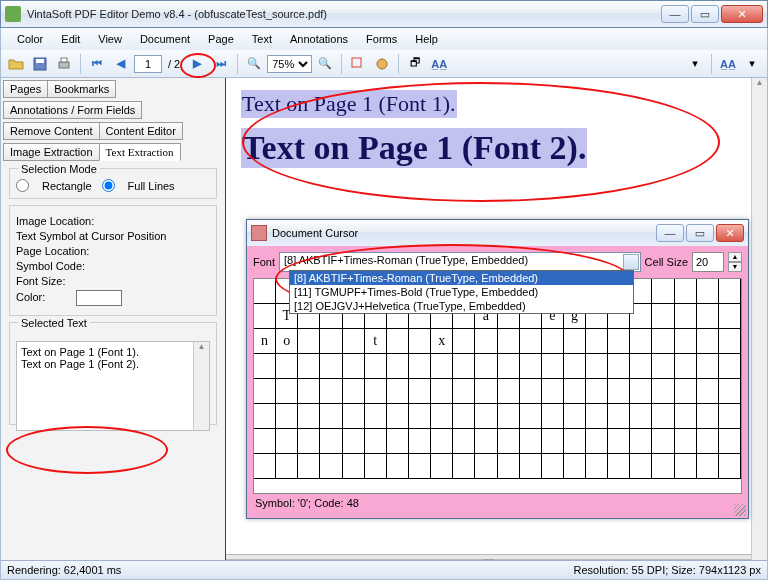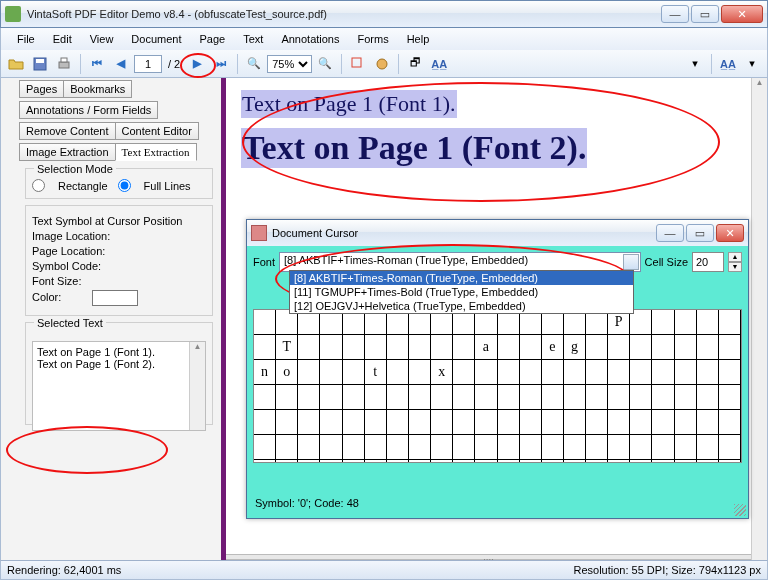--- a/index.html
+++ b/index.html
@@ -19,21 +19,21 @@
 
 .toolbar { height: 28px; background: linear-gradient(#f7fafd,#e3ecf7); border:1px solid #aabcd4; border-top:none; display:flex; align-items:center; padding: 0 4px; gap: 2px;}
 .tbtn { width: 22px; height: 22px; display:flex;align-items:center;justify-content:center; border:1px solid transparent; border-radius:2px;}
 .tbtn svg { width:16px;height:16px;}
 .sep { width:1px; height:20px; background:#b5c6dd; margin: 0 3px;}
 .pagebox { width: 28px; height: 18px; border:1px solid #8aa2c0; background:#fff; text-align:center; }
 .zoomsel { height:18px; border:1px solid #8aa2c0; background:#fff;}
 
 
 .body { display:flex; height: calc(580px - 28px - 22px - 28px - 20px); border-left:1px solid #aabcd4;border-right:1px solid #aabcd4;}
-.sidebar { width: 225px; background:#f3f3f3; border-right:5px solid #701a75; display:flex; flex-direction:column;padding-left:16px; }
+.sidebar { width: 225px; background:#f3f3f3; border-right:1px solid #701a75; display:flex; flex-direction:column; }
 .tabs-row { display:flex; flex-wrap:wrap; padding:2px; gap:0; background:#f3f3f3;}
 .tab { border:1px solid #9a9a9a; background:linear-gradient(#fcfcfc,#e8e8e8); padding:2px 6px; margin-right:-1px; margin-bottom:-1px;}
 .tab.active { background:#fff; border-bottom-color:#fff; position:relative; z-index:2;font-family:Liberation Serif, serif;}
 
 .panel { padding: 6px 8px; }
 .group { border:1px solid #cfcfcf; padding:6px; margin-bottom:6px; background:#f3f3f3;}
 .group-title { position:relative; top:-12px; left:2px; background:#f3f3f3; padding:0 3px; display:inline-block;}
 .radio-row { display:flex; gap:10px; margin-top:-8px;}
 .radio-row label { display:flex; align-items:center; gap:13px;}
 .kv { margin: 3px 0; }
@@ -44,21 +44,21 @@
 .canvas { flex:1; background:#fff; position:relative; overflow:hidden;}
 .doc-text1 { position:absolute; left:15px; top:12px; font-family:'Times New Roman',serif; font-size:22px; color:#13135f; background:#c2c2f0; padding:1px;}
 .doc-text2 { position:absolute; left:15px; top:50px; font-family:'Times New Roman',serif; font-weight:bold; font-size:34px; color:#12125a; background:#c2c2f0; padding:1px;}
 .vscroll { position:absolute; right:0; top:0; bottom:0; width:16px; background:#efefef; border-left:1px solid #ccc;}
 
 
 .subwin { position:absolute; left:246px; top:219px; width:503px; height:300px; background:#ececec; border:1px solid #4e6f9a; box-shadow: 0 0 5px rgba(0,0,0,.3);}
 .sub-title { height:26px; background: linear-gradient(#fdfefe,#e8eef5 45%,#d9e4f1 46%,#e8f0fb); display:flex; align-items:center; padding:0 4px;}
 .sub-title .icon { width:16px;height:16px;background:#d88; border:1px solid #a55; margin-right:5px;}
 .sub-title .t { flex:1;}
-.sub-body { padding:6px; background:#5eead4; height:calc(100% - 26px); display:flex; flex-direction:column;gap:31px;}
+.sub-body { padding:6px; background:#f9a8d4; height:calc(100% - 26px); display:flex; flex-direction:column;}
 .font-row { display:flex; align-items:center; gap:4px; margin-bottom:4px;}
 .font-label { }
 .font-sel { flex:1; height:20px; border:1px solid #7a8fb0; background:#fff; padding:1px 4px; position:relative;}
 .font-sel .arrow { position:absolute; right:1px; top:1px; width:16px; height:16px; background:linear-gradient(#f2f6fc,#cfe0f4); border:1px solid #9ab;}
 .cell-label {}
 .cell-input { width:32px; height:20px; border:1px solid #888; background:#fff; text-align:left; padding:0 3px;}
 .spin { width:14px; height:20px; display:flex;flex-direction:column;}
 .spin div { flex:1; border:1px solid #999; background:#f4f4f4; font-size:7px; text-align:center;}
 .dropdown { position:absolute; left:42px; top:50px; width:345px; background:#fff; border:1px solid #666; z-index:10;}
 .dropdown .opt { padding:1px 4px; color:#000;}
@@ -85,21 +85,21 @@
   <div class="app-icon"></div>
   <div class="title">VintaSoft PDF Editor Demo v8.4 -  (obfuscateTest_source.pdf)</div>
   <div class="winbtns">
     <div class="winbtn">—</div>
     <div class="winbtn">▭</div>
     <div class="winbtn close close-thin">✕</div>
   </div>
 </div>
 
 <div class="menubar">
-  <span>File</span>
+  <span>Color</span>
   <span>Edit</span>
   <span>View</span>
   <span>Document</span>
   <span>Page</span>
   <span>Text</span>
   <span>Annotations</span>
   <span>Forms</span>
   <span>Help</span>
 </div>
 
@@ -179,22 +179,22 @@
               <input type="radio" style="">
               <span>Rectangle</span>
             </label>
           <label>
               <input type="radio" checked="" style="">
               <span>Full Lines</span>
             </label>
         </div>
       </div>
       <div class="group">
+        <div class="kv">Image Location:</div>
         <div class="kv">Text Symbol at Cursor Position</div>
-        <div class="kv">Image Location:</div>
         <div class="kv">Page Location:</div>
         <div class="kv">Symbol Code:</div>
         <div class="kv">Font Size:</div>
         <div class="kv"><span>Color:</span> &nbsp;&nbsp;&nbsp;&nbsp;&nbsp;&nbsp;&nbsp;&nbsp; <span class="colorbox"></span></div>
       </div>
       <div class="group" style="height:103px;">
         <span class="group-title">Selected Text</span>
         <div class="seltext">
           <div>Text on Page 1 (Font 1).</div>
           <div>Text on Page 1 (Font 2).</div>

